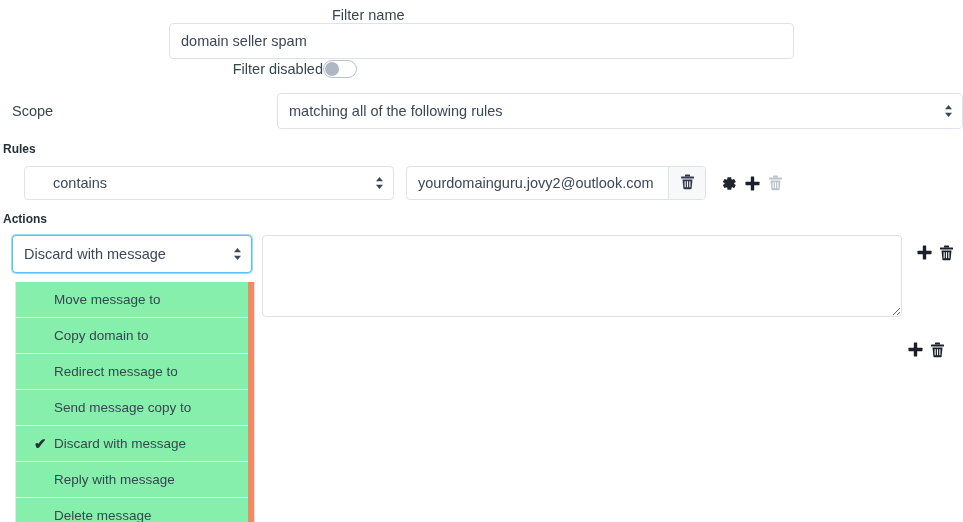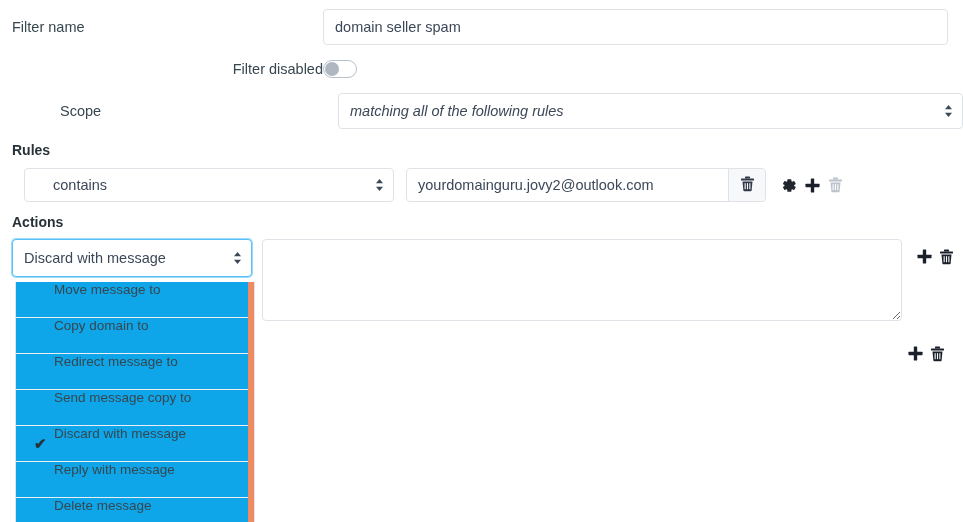--- a/index.html
+++ b/index.html
@@ -82,48 +82,48 @@
     right: 9px; top: 50%;
     transform: translateY(-50%);
     width: 9px; height: 14px;
   }
   .sel.focused {
     border: 1px solid #5bc0f8;
     box-shadow: 0 0 0 1px #9adcfb;
     border-radius: 4px;
   }
 
-  #scope-select { width: 625px; height: 36px; font-style: italic; }
+  #scope-select { width: 686px; height: 36px; }
   #rule-field-select { width: 120px; }
   #rule-op-select { width: 370px; margin-left: 12px; padding-left: 28px; }
   #action-type-select { width: 240px; height: 38px; }
 
   
   .section-heading {
-    font-size: 14px;
+    font-size: 12px;
     font-weight: bold;
     color: #263238;
-    padding-left: 12px;
+    padding-left: 3px;
   }
 
   
   .rules-row {
     display: flex;
     align-items: center;
     padding-left: 12px;
   }
   .rule-value-wrap {
     display: flex;
     align-items: stretch;
     margin-left: 12px;
     border: 1px solid #dfe3e7;
     border-radius: 4px;
     overflow: hidden;
     height: 34px;
-    width: 360px;
+    width: 300px;
     background: #fff;
   }
   .rule-value-input {
     flex: 1 1 auto;
     border: none;
     outline: none;
     font-family: "Liberation Sans", sans-serif;
     font-size: 14.5px;
     color: #3c4858;
     padding: 0 11px;
@@ -199,28 +199,28 @@
     background: #ffffff;
     border: 1px solid #e2e5e8;
     border-top: none;
     z-index: 50;
     overflow: hidden;
     height: 248px;
   }
   .dd-item {
     height: 36px;
     display: flex;
-    align-items: flex-start;
+    align-items: center;
     font-size: 13.5px;
     color: #37474f;
     border-bottom: 1px solid #eceef0;
     padding-left: 38px;
     position: relative;
     cursor: pointer;
-    background: #0ea5e9;
+    background: #86efac;
   }
   .dd-item .check {
     position: absolute;
     left: 18px;
     top: 50%;
     transform: translateY(-50%);
     font-size: 15px;
     color: #263238;
     font-weight: bold;
   }
@@ -234,37 +234,37 @@
     border-radius: 0;
     z-index: 60;
     cursor: pointer;
   }
 </style>
 </head>
 <body>
 
 <div class="page">
 
-  <div class="form-row" style="margin-top:8px;">
+  <div class="form-row" style="margin-top:8px;flex-direction:column;">
     <div class="row-label">Filter name</div>
     <div class="field-area">
       <input class="text-input" type="text" value="domain seller spam" style="">
     </div>
   </div>
 
   <div class="form-row" style="margin-top:4px;text-align:right;">
     <div class="row-label">Filter disabled</div>
     <div class="field-area">
       <span class="toggle">
         <span class="knob"></span>
       </span>
     </div>
   </div>
 
-  <div class="form-row" style="margin-top:4px;padding-left:48px;">
+  <div class="form-row" style="margin-top:4px;">
     <div class="row-label">Scope</div>
     <div class="field-area">
       <div class="sel" id="scope-select">
         <span>matching all of the following rules</span>
         <span class="arrows">
           <svg width="9" height="14" viewBox="0 0 9 14">
             <polygon points="4.5,1 8,5.2 1,5.2" fill="#3c4858"></polygon>
             <polygon points="4.5,13 8,8.8 1,8.8" fill="#3c4858"></polygon>
           </svg>
         </span>

